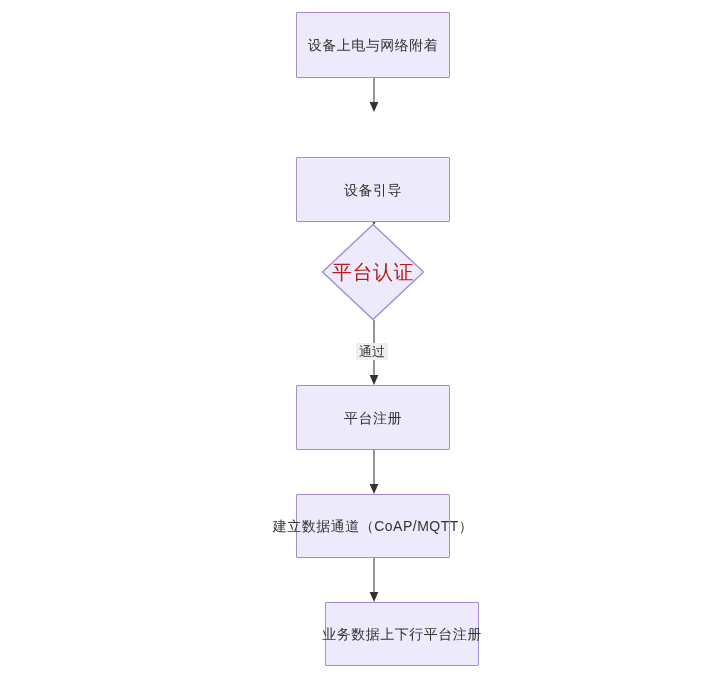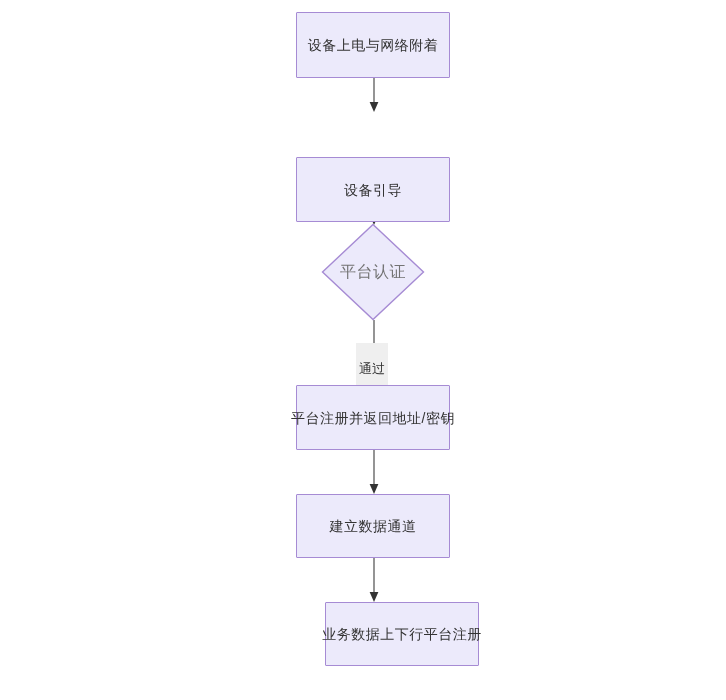--- a/index.html
+++ b/index.html
@@ -27,33 +27,33 @@
     border:1.4px solid #A68BD4;
     border-radius:1px;
   }
   .node-line{pointer-events:none;}
 
   .decision-wrap{position:absolute;}
   .decision-wrap svg{display:block;}
   .decision-label{
     position:absolute;left:0;top:0;width:100%;height:100%;
     display:flex;align-items:center;justify-content:center;
-    color:#737373;font-size:16px;letter-spacing:.5px;white-space:nowrap;
+    color:#b91c1c;font-size:20px;letter-spacing:.5px;white-space:nowrap;
   }
 
   .edge{position:absolute;}
   .edge svg{display:block;overflow:visible;}
 
   .edge-label{
     position:absolute;
     background:#EFEFEF;
     color:#333333;
     font-size:13px;
     line-height:17px;
-    padding:17px 3px;
+    padding:0 3px;
     white-space:nowrap;
   }
 </style>
 </head>
 <body>
 
 <div id="flow-canvas">
 
   <div class="edge" style="left:366px;top:78px;width:16px;height:36px;">
     <svg width="16" height="36" viewBox="0 0 16 36">
@@ -101,25 +101,25 @@
 
   <div class="decision-wrap" style="left:321px;top:223px;width:104px;height:98px;">
     <svg width="104" height="98" viewBox="0 0 104 98">
       <polygon points="52,1.5 102.5,49 52,96.5 1.5,49" fill="#ECEAFB" stroke="#A68BD4" stroke-width="1.4"></polygon>
     </svg>
     <div class="decision-label">平台认证</div>
   </div>
 
   <div class="node process" style="left:296px;top:385px;width:154px;height:65px;text-align:right;">
     <span class="node-line">平台注册</span>
-    <span class="node-line">并返回地址/密钥</span>
   </div>
 
   <div class="node process" style="left:296px;top:494px;width:154px;height:64px;">
     <span class="node-line">建立数据通道</span>
+    <span class="node-line">（CoAP/MQTT）</span>
   </div>
 
   <div class="node process" style="left:296px;top:602px;width:154px;height:64px;margin-left:29px;">
     <span class="node-line">业务数据上下行</span>
     <span class="node-line">平台注册</span>
   </div>
 
 </div>
 
 </body></html>

